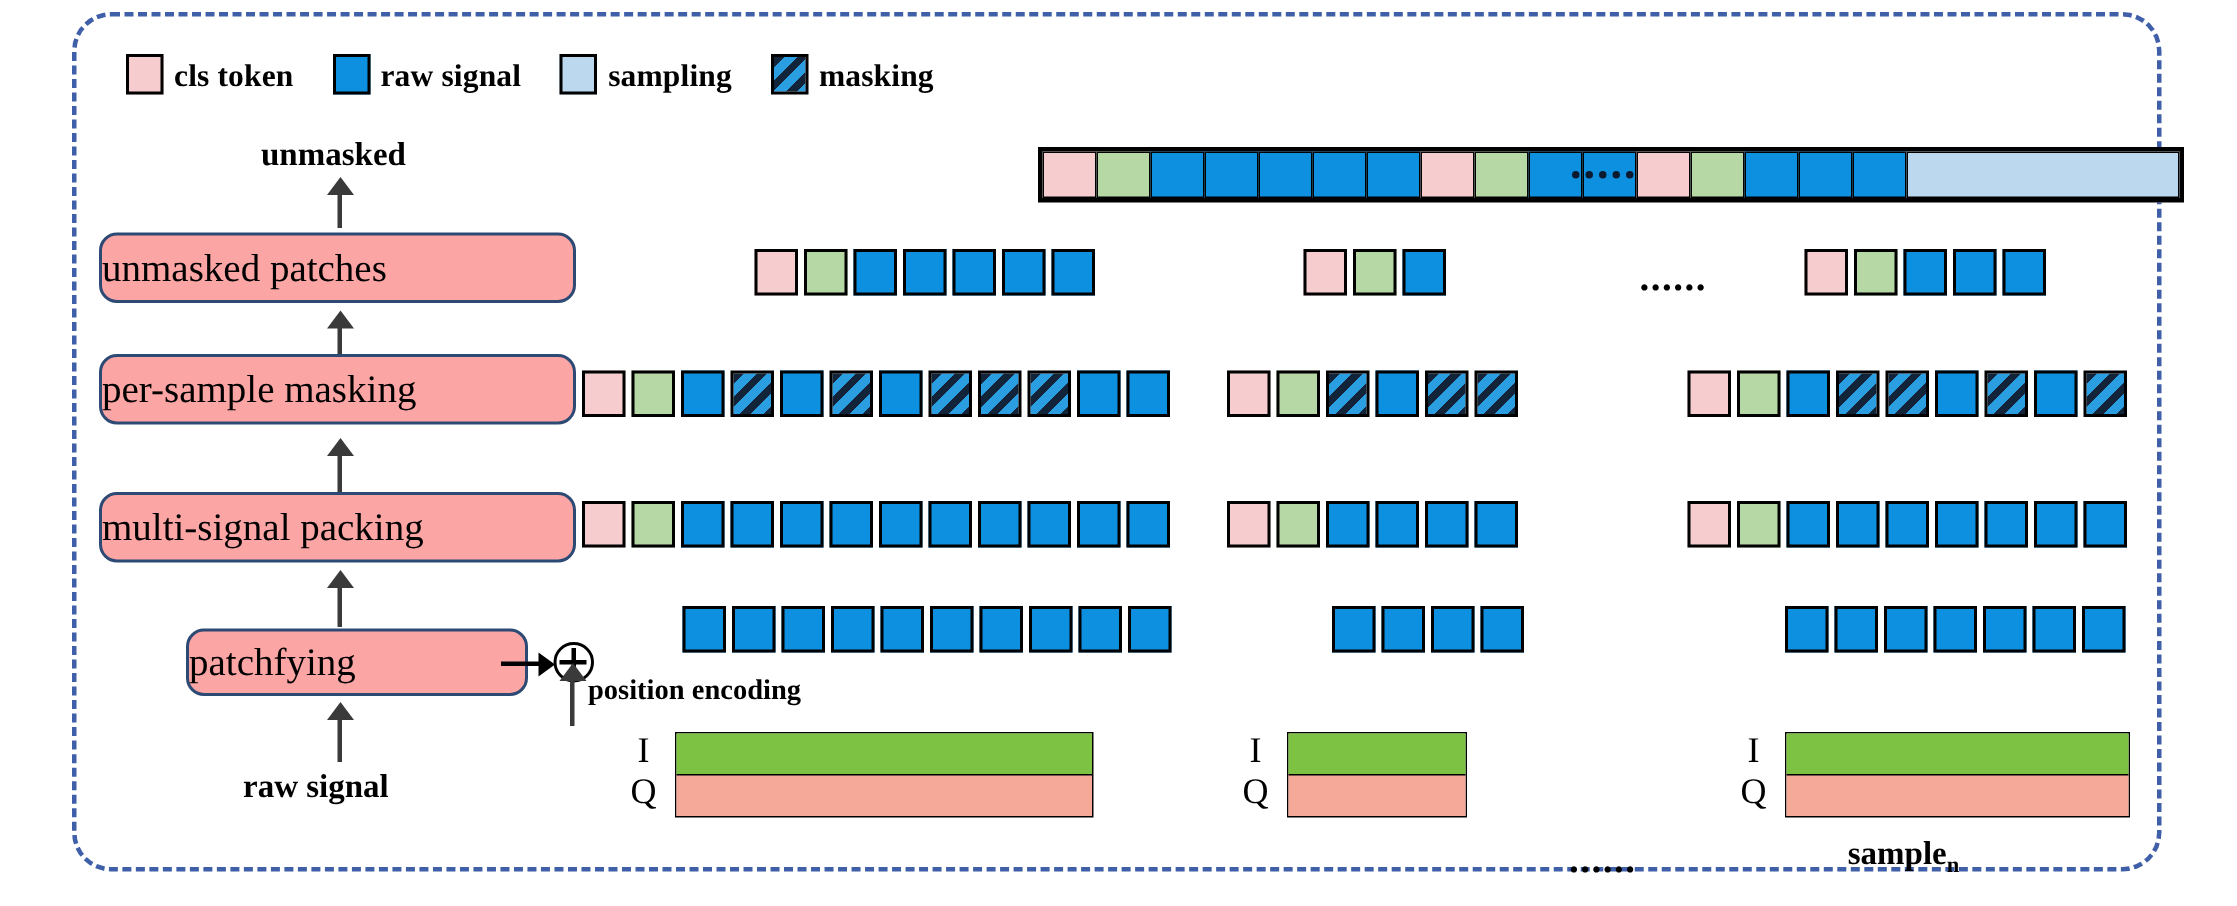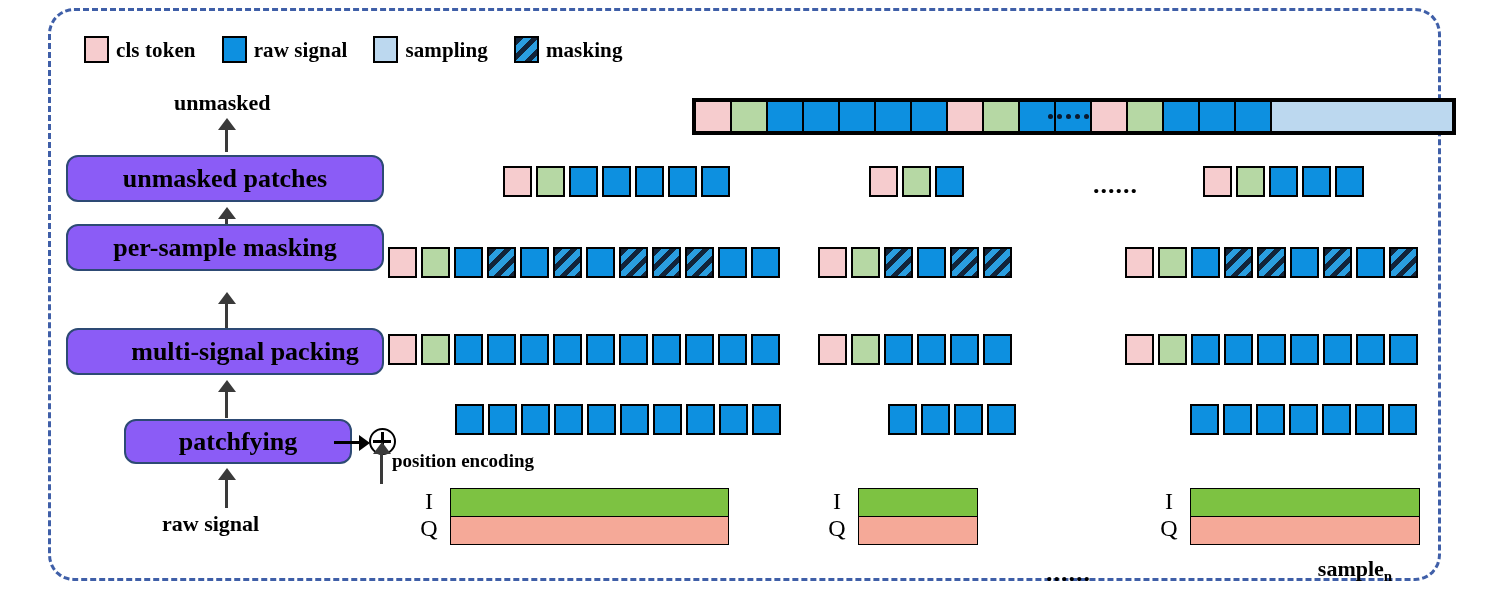--- a/index.html
+++ b/index.html
@@ -26,23 +26,23 @@
   .c-mask{
     background:
       repeating-linear-gradient(135deg,
         #12243a 0px, #12243a 5px,
         #2a9ee0 5px, #2a9ee0 11px);
   }
 
   
   .pbox{
     position:absolute;box-sizing:border-box;
-    background:#8b5cf6;border:2.5px solid #2d4a74;border-radius:12px;
-    display:flex;align-items:center;justify-content:center;
-    font-size:26px;font-weight:bold;color:#000;white-space:nowrap;
+    background:#fca5a5;border:2.5px solid #2d4a74;border-radius:12px;
+    display:flex;align-items:center;justify-content:flex-start;
+    font-size:26px;font-weight:normal;color:#000;white-space:nowrap;
   }
 
   
   .plabel{position:absolute;font-size:22px;font-weight:bold;color:#000;white-space:nowrap;}
 
   
   .varrow{position:absolute;width:18px;}
   .varrow .shaft{position:absolute;left:7px;top:8px;width:3px;background:#3a3a3a;}
   .varrow .head{
     position:absolute;left:0;top:0;width:0;height:0;
@@ -124,30 +124,30 @@
 
   <div class="pbox" style="left:66px;top:155px;width:318px;height:47px;">
     <span>unmasked patches</span>
   </div>
 
   <div class="varrow" style="left:218px;top:207px;height:36px;">
     <div class="shaft" style="height:28px;"></div>
       <div class="head"></div>
   </div>
 
-  <div class="pbox" style="left:66px;top:224px;width:318px;height:47px;">
+  <div class="pbox" style="left:66px;top:236px;width:318px;height:47px;">
     <span>per-sample masking</span>
   </div>
 
   <div class="varrow" style="left:218px;top:292px;height:36px;">
     <div class="shaft" style="height:28px;"></div>
       <div class="head"></div>
   </div>
 
-  <div class="pbox" style="left:66px;top:328px;width:318px;height:47px;padding-left:40px;">
+  <div class="pbox" style="left:66px;top:328px;width:318px;height:47px;">
     <span>multi-signal packing</span>
   </div>
 
   <div class="varrow" style="left:218px;top:380px;height:38px;">
     <div class="shaft" style="height:30px;"></div>
       <div class="head"></div>
   </div>
 
   <div class="pbox" style="left:104px;top:419px;width:228px;height:45px;margin-left:20px;">
     <span>patchfying</span>
@@ -370,17 +370,17 @@
   <div class="iqwrap" style="left:1158px;top:488px;">
     <div class="iqlabels">
       <div>I</div>
       <div>Q</div>
     </div>
     <div class="iqbars" style="left:32px;top:0;width:228px;">
       <div class="i"></div>
       <div class="q"></div>
     </div>
   </div>
-  <div class="samplename" style="left:1224px;top:556px;width:262px;">
+  <div class="samplename" style="left:1138px;top:556px;width:262px;">
     <span>sample</span><sub>n</sub>
   </div>
 
 </div>
 
 </body></html>

